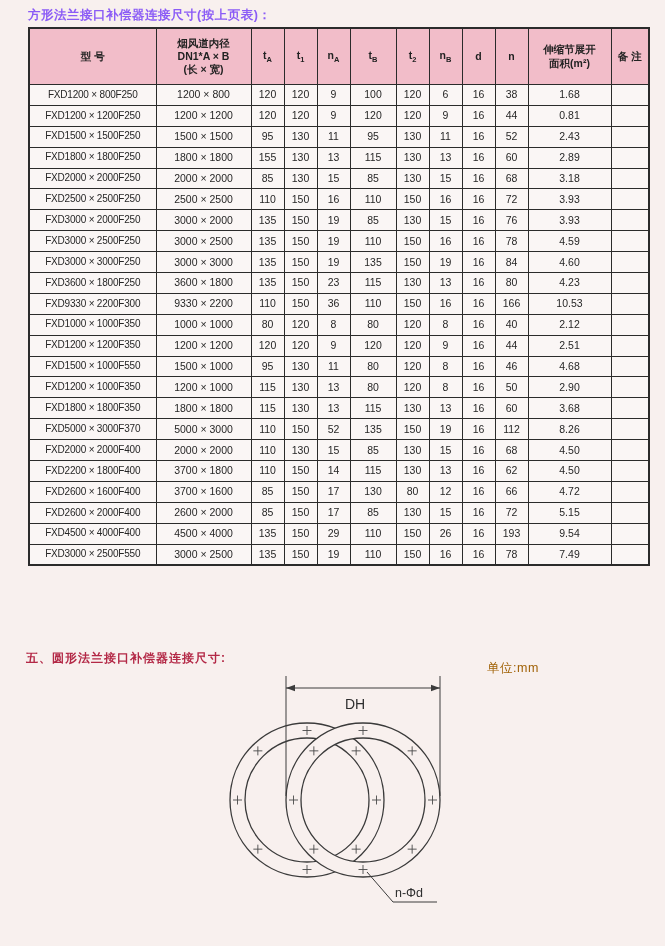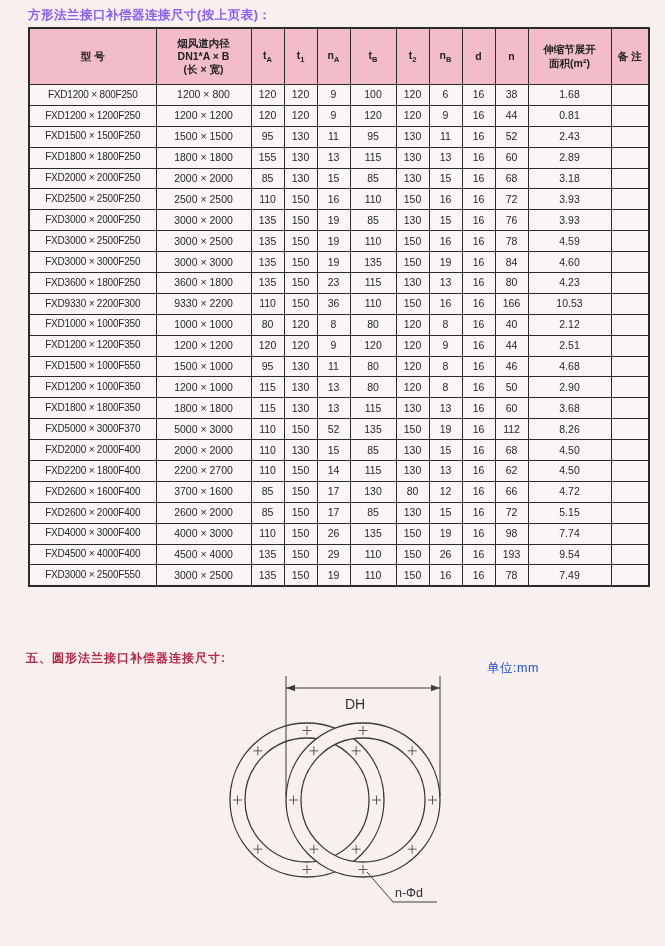--- a/index.html
+++ b/index.html
@@ -44,21 +44,21 @@
   table.dims tbody td{height:19.9px;color:#262626;}
   table.dims tbody td.model{font-size:10px;letter-spacing:-0.2px;}
   sub{font-size:7.5px;}
   .section-heading{
     position:absolute;top:650px;left:26px;
     color:var(--accent);font-weight:bold;font-size:12px;
     letter-spacing:1px;
   }
   .unit-label{
     position:absolute;top:660px;left:487px;
-    font-size:12.5px;color:#1d4ed8;letter-spacing:.5px;
+    font-size:12.5px;color:#a16207;letter-spacing:.5px;
   }
   svg.diagram{position:absolute;top:670px;left:0;}
   .dline{stroke:#3c3c3c;stroke-width:1;fill:none;}
   .ring{stroke:#3a3a3a;stroke-width:1.3;fill:none;}
   .mark{stroke:#4a4a4a;stroke-width:0.9;}
   .svg-label{font-family:"Liberation Sans","DejaVu Sans",sans-serif;fill:#2e2e2e;}
 </style>
 </head>
 <body>
 
@@ -345,21 +345,21 @@
           <td>85</td>
           <td>130</td>
           <td>15</td>
           <td>16</td>
           <td>68</td>
           <td>4.50</td>
           <td></td>
         </tr>
         <tr>
           <td class="model">FXD2200 × 1800F400</td>
-          <td>2200 × 2700</td>
+          <td>3700 × 1800</td>
           <td>110</td>
           <td>150</td>
           <td>14</td>
           <td>115</td>
           <td>130</td>
           <td>13</td>
           <td>16</td>
           <td>62</td>
           <td>4.50</td>
           <td></td>
@@ -383,34 +383,20 @@
           <td>2600 × 2000</td>
           <td>85</td>
           <td>150</td>
           <td>17</td>
           <td>85</td>
           <td>130</td>
           <td>15</td>
           <td>16</td>
           <td>72</td>
           <td>5.15</td>
-          <td></td>
-        </tr>
-        <tr>
-          <td class="model">FXD4000 × 3000F400</td>
-          <td>4000 × 3000</td>
-          <td>110</td>
-          <td>150</td>
-          <td>26</td>
-          <td>135</td>
-          <td>150</td>
-          <td>19</td>
-          <td>16</td>
-          <td>98</td>
-          <td>7.74</td>
           <td></td>
         </tr>
         <tr>
           <td class="model">FXD4500 × 4000F400</td>
           <td>4500 × 4000</td>
           <td>135</td>
           <td>150</td>
           <td>29</td>
           <td>110</td>
           <td>150</td>

